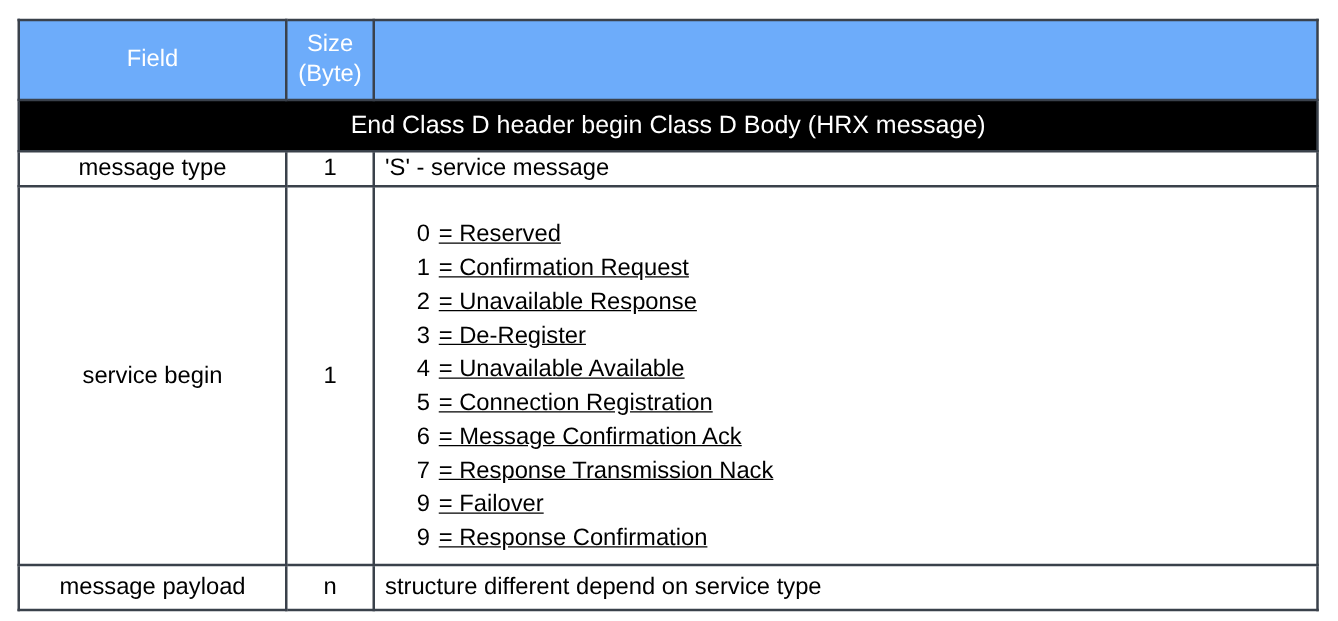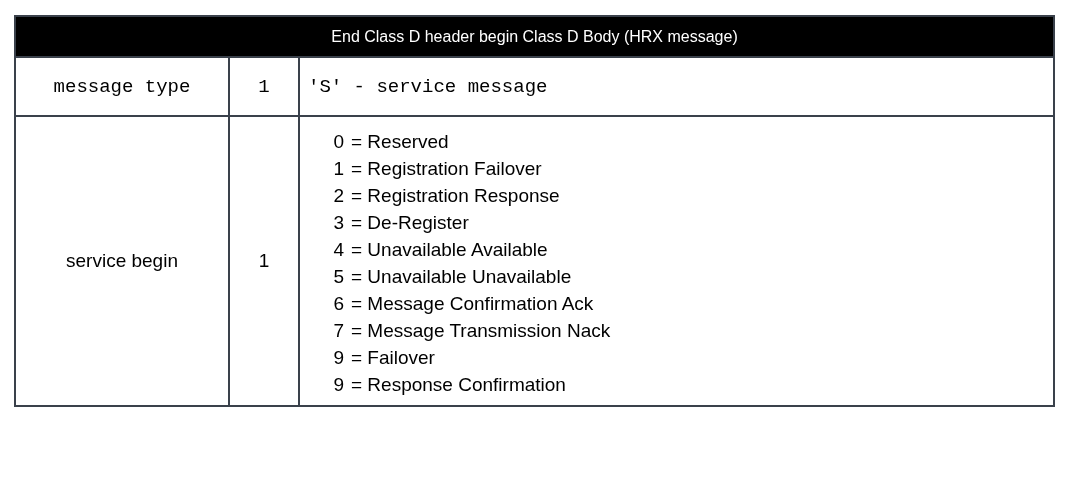--- a/index.html
+++ b/index.html
@@ -42,74 +42,85 @@
     text-align: center;
     font-size: 19px;
   }
   th.size-head { white-space: pre-line; line-height: 1.25; }
 
   tr.section-row { height: 41px; }
   tr.section-row td {
     background: var(--section-bg);
     color: var(--section-text);
     text-align: center;
-    font-size: 16px;
+    font-size: 20px;
   }
 
-  tr.row-message-type { height: 59px; font-family: Liberation Mono, monospace; }
+  tr.row-message-type { height: 28px; }
   tr.row-service-type { height: 281px; }
   tr.row-message-payload { height: 36px; }
 
   td.cell-field { text-align: center; }
   td.cell-size  { text-align: center; }
   td.cell-desc  { text-align: left; padding-left: 8px; margin-top: 36px; }
 
-  .options { padding: 11px 0 7px 6px; line-height: 27px; }
+  .options { padding: 24px 0 7px 6px; line-height: 27px; text-decoration: underline; }
   .opt-line { white-space: nowrap; }
   .opt-num {
     display: inline-block;
     width: 30px;
     text-align: right;
     margin-right: 7px;
   }
 </style>
 </head>
 <body>
 
 <table class="spec-table">
   <colgroup>
     <col class="c-field">
     <col class="c-size">
     <col class="c-desc">
   </colgroup>
   <tbody>
+    <tr class="header-row">
+      <th>Field</th>
+      <th class="size-head">Size
+(Byte)</th>
+      <th></th>
+    </tr>
 
     <tr class="section-row">
       <td colspan="3">End Class D header begin Class D Body (HRX message)</td>
     </tr>
 
     <tr class="row-message-type">
       <td class="cell-field">message type</td>
       <td class="cell-size">1</td>
       <td class="cell-desc">'S' - service message</td>
     </tr>
 
     <tr class="row-service-type">
       <td class="cell-field">service begin</td>
       <td class="cell-size">1</td>
       <td class="cell-desc">
         <div class="options">
           <div class="opt-line"><span class="opt-num">0</span><span>= Reserved</span></div>
-          <div class="opt-line"><span class="opt-num">1</span><span>= Registration Failover</span></div>
-          <div class="opt-line"><span class="opt-num">2</span><span>= Registration Response</span></div>
+          <div class="opt-line"><span class="opt-num">1</span><span>= Confirmation Request</span></div>
+          <div class="opt-line"><span class="opt-num">2</span><span>= Unavailable Response</span></div>
           <div class="opt-line"><span class="opt-num">3</span><span>= De-Register</span></div>
           <div class="opt-line"><span class="opt-num">4</span><span>= Unavailable Available</span></div>
-          <div class="opt-line"><span class="opt-num">5</span><span>= Unavailable Unavailable</span></div>
+          <div class="opt-line"><span class="opt-num">5</span><span>= Connection Registration</span></div>
           <div class="opt-line"><span class="opt-num">6</span><span>= Message Confirmation Ack</span></div>
-          <div class="opt-line"><span class="opt-num">7</span><span>= Message Transmission Nack</span></div>
+          <div class="opt-line"><span class="opt-num">7</span><span>= Response Transmission Nack</span></div>
           <div class="opt-line"><span class="opt-num">9</span><span>= Failover</span></div>
           <div class="opt-line"><span class="opt-num">9</span><span>= Response Confirmation</span></div>
         </div>
       </td>
     </tr>
 
+    <tr class="row-message-payload">
+      <td class="cell-field">message payload</td>
+      <td class="cell-size">n</td>
+      <td class="cell-desc">structure different depend on service type</td>
+    </tr>
   </tbody>
 </table>
 
 </body></html>

